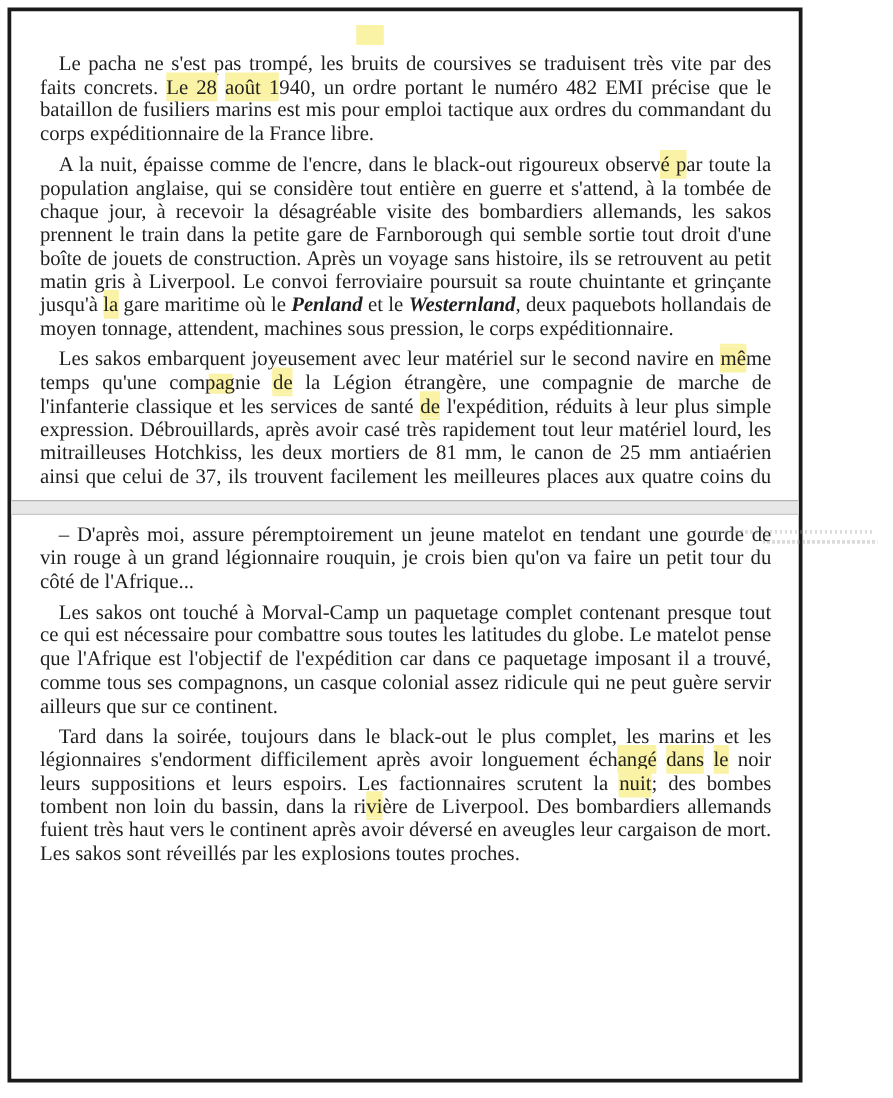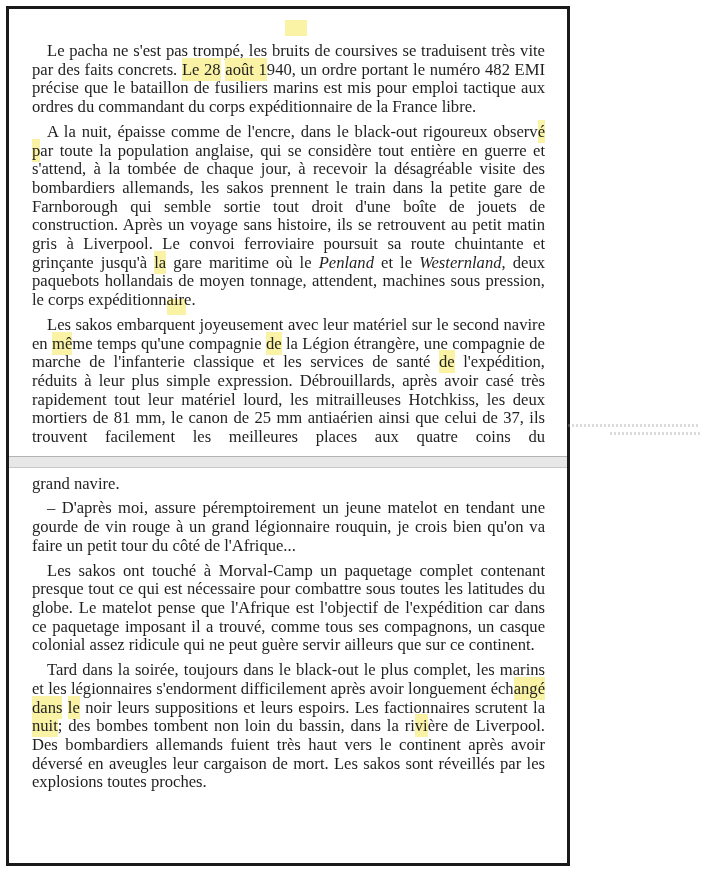--- a/index.html
+++ b/index.html
@@ -10,21 +10,21 @@
   body {
     width: 714px;
     height: 878px;
     position: relative;
     font-family: "Liberation Serif", "DejaVu Serif", serif;
   }
   .frame {
     position: absolute;
     left: 6px;
     top: 6px;
-    width: 564px;
+    width: 636px;
     height: 860px;
     box-sizing: border-box;
     border: 3px solid #1a1a1a;
     background: #ffffff;
     overflow: hidden;
   }
   .page {
     padding: 0 22px 0 23px;
     color: #1f1f1f;
     font-size: 16.6px;
@@ -36,21 +36,21 @@
   .page p {
     margin: 6px 0 0 0;
   }
   .page p:first-child { margin-top: 0; }
   .page p.indent { text-indent: 15px; }
   .page p.cut { text-align-last: justify; }
   .hl {
     background: #faf2a4;
     box-shadow: 0 -2px 0 #faf2a4, 0 2px 0 #faf2a4;
   }
-  .it { font-style: italic; }
+  .it { font-style: italic; font-weight: bold; }
   .page-divider {
     height: 10px;
     background: #e7e7e7;
     border-top: 1px solid #b3b3b3;
     border-bottom: 1px solid #c8c8c8;
     margin-top: 9px;
   }
   .float-hl {
     position: absolute;
     background: #faf2a4;
@@ -68,21 +68,20 @@
 <body>
 
 <div class="frame" id="frame">
   <div class="page page-1" id="page-0">
       <p class="indent"><span>Le pacha ne s'est pas trompé, les bruits de coursives se traduisent très vite par des faits concrets. </span><span class="hl">Le 28</span><span> </span><span class="hl">août 1</span><span>940, un ordre portant le numéro 482 EMI précise que le bataillon de fusiliers marins est mis pour emploi tactique aux ordres du commandant du corps expéditionnaire de la France libre.</span></p>
       <p class="indent"><span>A la nuit, épaisse comme de l'encre, dans le black-out rigoureux observ</span><span class="hl">é p</span><span>ar toute la population anglaise, qui se considère tout entière en guerre et s'attend, à la tombée de chaque jour, à recevoir la désagréable visite des bombardiers allemands, les sakos prennent le train dans la petite gare de Farnborough qui semble sortie tout droit d'une boîte de jouets de construction. Après un voyage sans histoire, ils se retrouvent au petit matin gris à Liverpool. Le convoi ferroviaire poursuit sa route chuintante et grinçante jusqu'à </span><span class="hl">la</span><span> gare maritime où le </span><span class="it">Penland</span><span> et le </span><span class="it">Westernland</span><span>, deux paquebots hollandais de moyen tonnage, attendent, machines sous pression, le corps expéditionnaire.</span></p>
       <p class="indent cut"><span>Les sakos embarquent joyeusement avec leur matériel sur le second navire en </span><span class="hl">mê</span><span>me temps qu'une compagnie </span><span class="hl">de</span><span> la Légion étrangère, une compagnie de marche de l'infanterie classique et les services de santé </span><span class="hl">de</span><span> l'expédition, réduits à leur plus simple expression. Débrouillards, après avoir casé très rapidement tout leur matériel lourd, les mitrailleuses Hotchkiss, les deux mortiers de 81 mm, le canon de 25 mm antiaérien ainsi que celui de 37, ils trouvent facilement les meilleures places aux quatre coins du</span></p>
     </div>
   <div class="page-divider"></div>
   <div class="page page-2" id="page-1">
-      <p><span>grand navire.</span></p>
       <p class="indent"><span>– D'après moi, assure péremptoirement un jeune matelot en tendant une gourde de vin rouge à un grand légionnaire rouquin, je crois bien qu'on va faire un petit tour du côté de l'Afrique...</span></p>
       <p class="indent"><span>Les sakos ont touché à Morval-Camp un paquetage complet contenant presque tout ce qui est nécessaire pour combattre sous toutes les latitudes du globe. Le matelot pense que l'Afrique est l'objectif de l'expédition car dans ce paquetage imposant il a trouvé, comme tous ses compagnons, un casque colonial assez ridicule qui ne peut guère servir ailleurs que sur ce continent.</span></p>
       <p class="indent"><span>Tard dans la soirée, toujours dans le black-out le plus complet, les marins et les légionnaires s'endorment difficilement après avoir longuement éch</span><span class="hl">angé</span><span> </span><span class="hl">dans</span><span> </span><span class="hl">le</span><span> noir leurs suppositions et leurs espoirs. Les factionnaires scrutent la </span><span class="hl">nuit</span><span>; des bombes tombent non loin du bassin, dans la ri</span><span class="hl">vi</span><span>ère de Liverpool. Des bombardiers allemands fuient très haut vers le continent après avoir déversé en aveugles leur cargaison de mort. Les sakos sont réveillés par les explosions toutes proches.</span></p>
     </div>
 </div>
 
 <div class="float-hl" style="left: 285px; top: 20px; width: 22px; height: 16px;"></div>
 <div class="float-hl" style="left: 167px; top: 299px; width: 19px; height: 16px;"></div>
 <div class="smudge" style="left: 568px; top: 424px; width: 132px; height: 3px;"></div>
 <div class="smudge" style="left: 610px; top: 432px; width: 92px; height: 3px;"></div>

